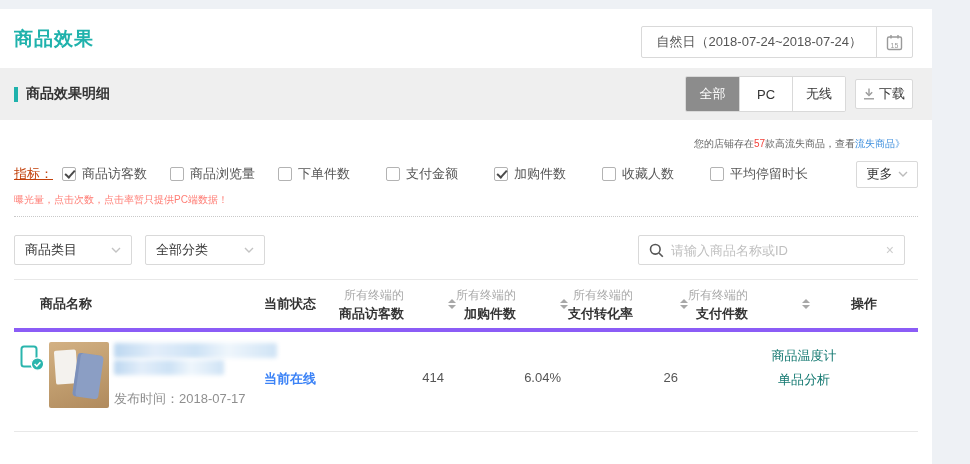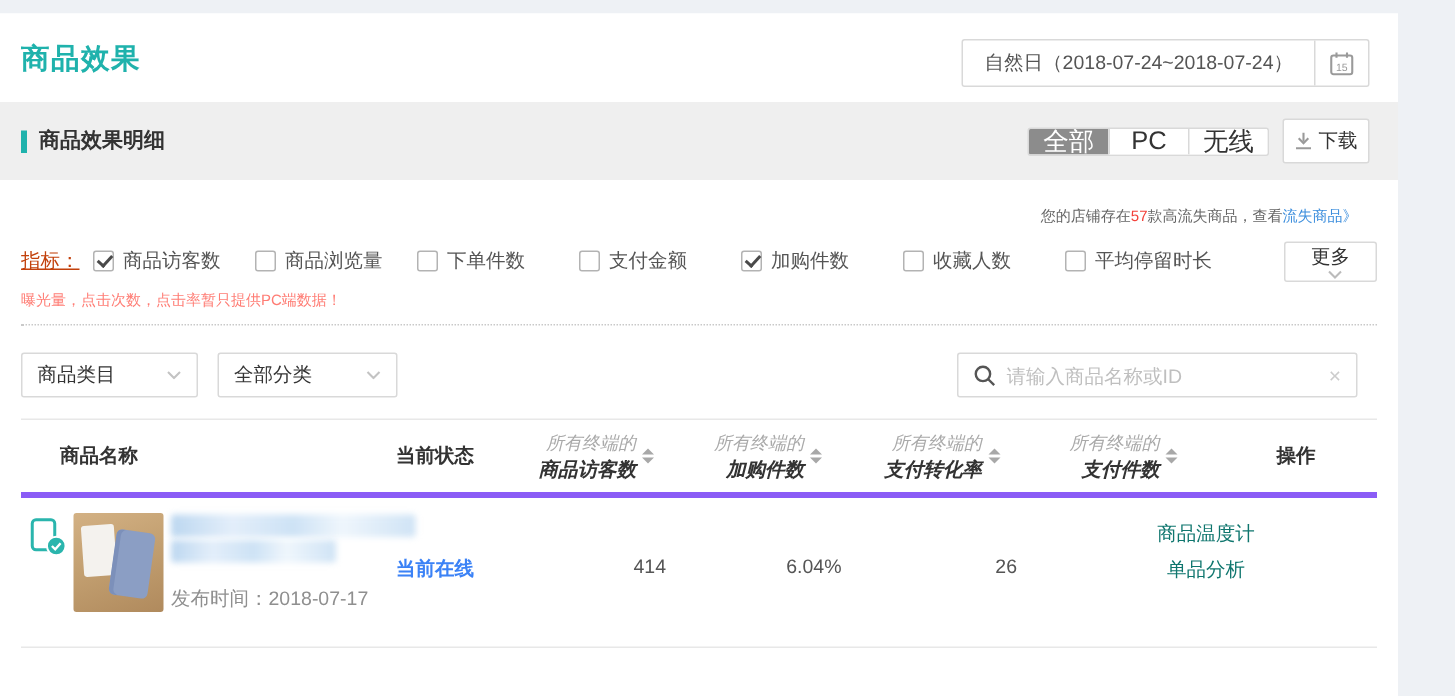--- a/index.html
+++ b/index.html
@@ -16,22 +16,22 @@
   .date-text { padding:0 14px; font-size:13px; color:#555; display:flex; align-items:center; }
   .date-icon-wrap { width:36px; border-left:1px solid #d9d9d9; display:flex; align-items:center; justify-content:center; }
 
   
   .section-bar { height:52px; background:#efefef; display:flex; align-items:center; position:relative; }
   .section-title { display:flex; align-items:center; margin-left:14px; }
   .accent-bar { width:4px; height:15px; background:#1fb2ac; margin-right:8px; }
   .section-title span { font-size:14px; font-weight:bold; color:#333; }
   .right-controls { position:absolute; right:19px; display:flex; align-items:center; }
   .tab-group { display:flex; border:1px solid #d9d9d9; border-radius:2px; overflow:hidden; background:#fff; }
-  .tab { width:53px; height:17px; display:flex; align-items:center; justify-content:center;
-         font-size:17px; color:#333; background:#fff; cursor:pointer; border-left:1px solid #d9d9d9; }
+  .tab { width:53px; height:34px; display:flex; align-items:center; justify-content:center;
+         font-size:13px; color:#333; background:#fff; cursor:pointer; border-left:1px solid #d9d9d9; }
   .tab:first-child { border-left:none; }
   .tab.active { background:#8c8c8c; color:#fff; }
   .download-btn { margin-left:9px; width:58px; height:30px; border:1px solid #d9d9d9; border-radius:2px; background:#fff;
                   display:flex; align-items:center; justify-content:center; font-size:13px; color:#333; cursor:pointer; }
   .download-btn svg { margin-right:4px; }
 
   
   .content { padding:0 14px; }
   .notice { text-align:right; padding-right:13px; margin-top:17px; font-size:10px; color:#666; height:17px; }
   .notice .red { color:#f3413a; }
@@ -40,21 +40,21 @@
   .metrics { display:flex; align-items:center; margin-top:7px; height:26px; }
   .metrics-label { font-size:13px; color:#c2410c; width:48px;text-decoration:underline; }
   .metric-item { display:flex; align-items:center; width:108px; cursor:pointer; }
   .metric-item.last { width:auto; }
   .cb { width:14px; height:14px; border:1px solid #b3b3b3; border-radius:2px; background:#fff; margin-right:6px;
         position:relative; flex:0 0 auto; }
   .cb.checked::after { content:""; position:absolute; left:2px; top:2px; width:8px; height:4px;
         border-left:2px solid #4a4a4a; border-bottom:2px solid #4a4a4a; transform:rotate(-48deg); }
   .metric-item span.lbl { font-size:13px; color:#555; white-space:nowrap; }
   .more-btn { margin-left:auto; width:62px; height:27px; border:1px solid #d9d9d9; border-radius:2px; background:#fff;
-              display:flex; align-items:center; justify-content:center; font-size:13px; color:#333; cursor:pointer;flex-direction:column; }
+              display:flex; align-items:center; justify-content:center; font-size:13px; color:#333; cursor:pointer; }
   .more-btn svg { margin-left:5px; }
 
   .warning { margin-top:6px; font-size:10px; color:#ff7d75; height:17px; }
   .dotted-sep { margin-top:6px; border-top:1px dotted #c9c9c9; height:0; }
 
   .filter-row { margin-top:18px; height:30px; position:relative; display:flex; }
   .dropdown { height:30px; border:1px solid #d9d9d9; border-radius:2px; background:#fff; display:flex;
               align-items:center; justify-content:space-between; font-size:13px; color:#333; padding:0 10px; cursor:pointer; }
   .dd-cat { width:118px; margin-right:13px; }
   .dd-sub { width:120px; }
@@ -62,21 +62,21 @@
                 background:#fff; display:flex; align-items:center; padding:0 10px; }
   .search-box input { border:none; outline:none; flex:1; font-size:13px; color:#555; margin-left:7px; background:transparent; }
   .search-box input::placeholder { color:#bfbfbf; }
   .clear-x { color:#ccc; font-size:14px; cursor:pointer; line-height:1; }
 
   
   .thead { margin-top:14px; border-top:1px solid #e8e8e8; border-bottom:4px solid #8b5cf6; height:53px;
            display:flex; align-items:center; }
   .col-name { width:250px; padding-left:26px; }
   .col-status { width:75px; padding-left:0; }
-  .col-m { width:117px; display:flex; justify-content:center; align-items:center;font-style:italic; }
+  .col-m { width:117px; display:flex; justify-content:space-between; align-items:center; }
   .col-m2 { width:112px; } .col-m3 { width:120px; } .col-m4 { width:122px; }
   .col-actions { flex:1; text-align:center; }
   .th-label { font-size:13px; font-weight:bold; color:#333; }
   .th-stack { text-align:right; line-height:17px; }
   .th-prefix { font-size:12px; color:#a9a9a9; font-weight:normal; display:block; }
   .sort { display:inline-flex; flex-direction:column; margin-left:4px; cursor:pointer; }
   .sort i { width:0; height:0; border-left:4px solid transparent; border-right:4px solid transparent; display:block; }
   .sort .up { border-bottom:4px solid #a8a8a8; margin-bottom:2px; }
   .sort .down { border-top:4px solid #a8a8a8; }
 

